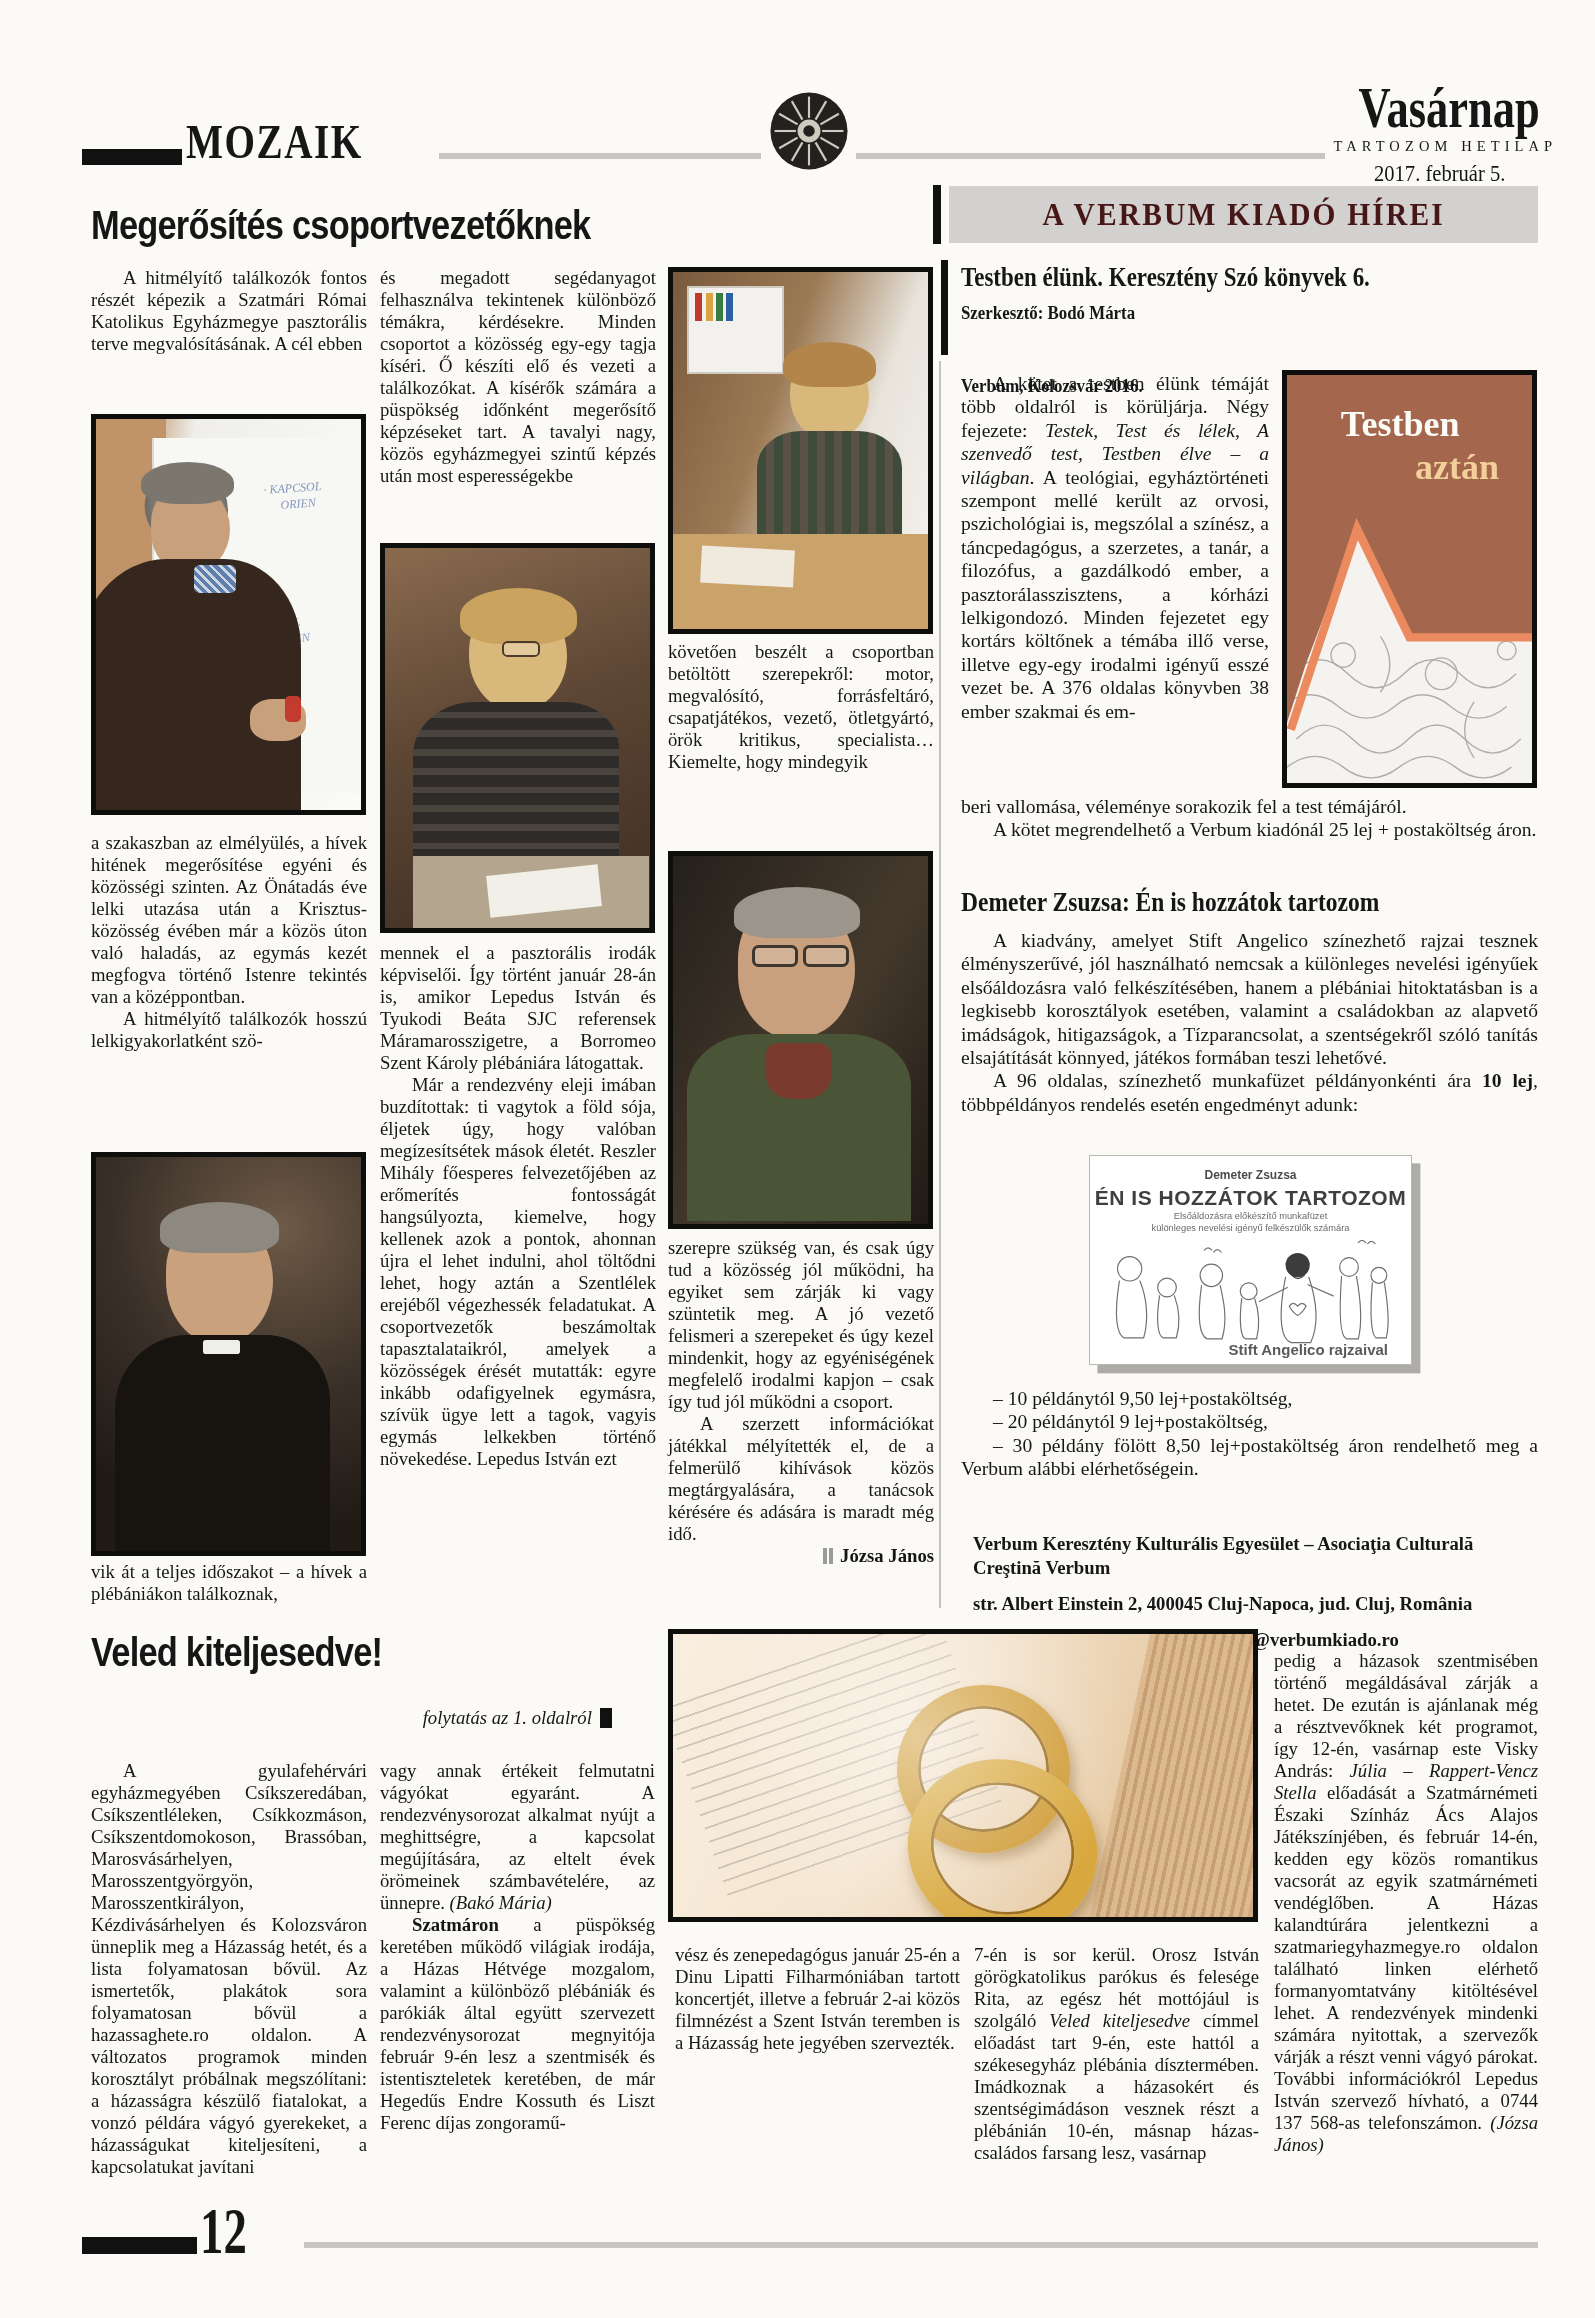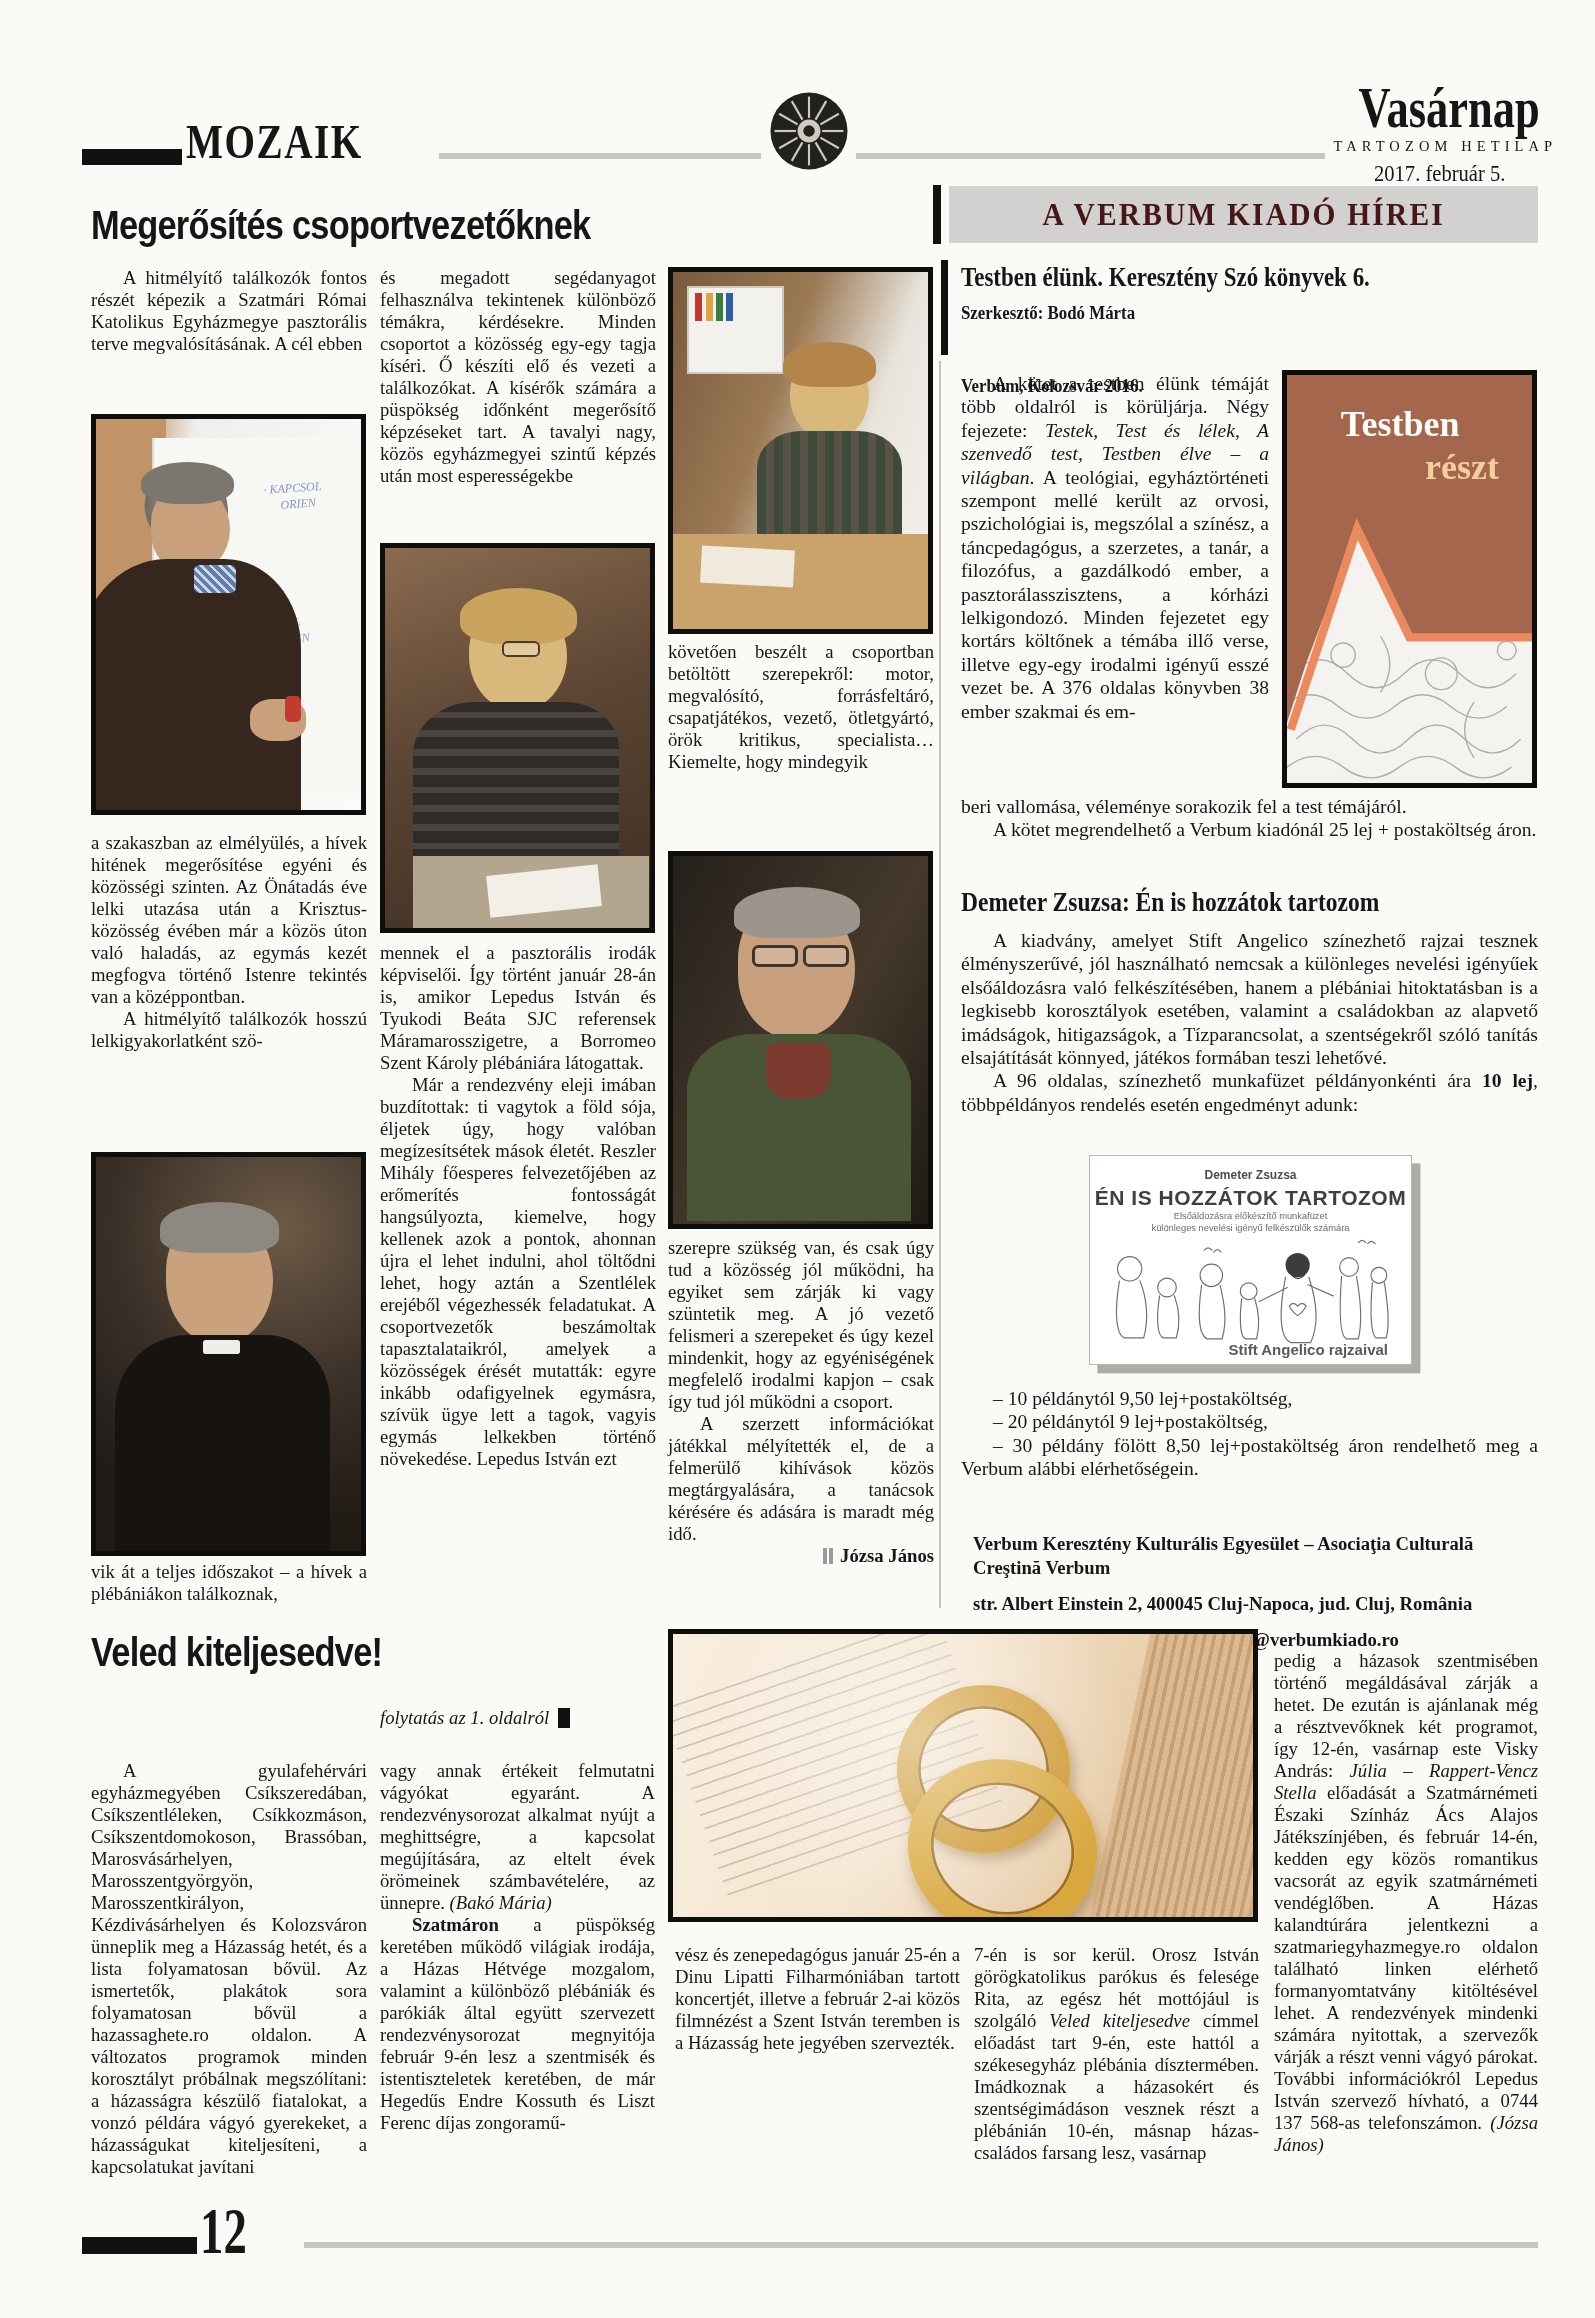--- a/index.html
+++ b/index.html
@@ -50,21 +50,21 @@
       font-weight:700;font-size:36px;}
   
   #card2{position:absolute;background:#fff;border:1.4px solid #b9b7b2;box-shadow:8.4px 8.4px 0 #aeaca8;
       overflow:hidden;font-family:"Liberation Sans","DejaVu Sans",sans-serif;color:#4c4c4c;}
   #card2 .a{margin-top:12px;text-align:center;font-weight:700;font-size:12px;}
   #card2 .t{text-align:center;font-weight:700;font-size:21px;letter-spacing:0.5px;color:#3f3f3f;margin-top:3.7px;}
   #card2 .s{text-align:center;font-size:9.3px;line-height:12px;color:#6a6a6a;}
   #card2 .c{position:absolute;right:23px;bottom:6.5px;font-weight:700;font-size:15px;color:#5a5a5a;}
 
   
-  .cont-line{font-style:italic;font-size:18.7px;text-align:left;}
+  .cont-line{font-style:italic;font-size:18.7px;text-align:center;}
   .cont-sq{display:inline-block;width:12px;height:19.6px;background:#111;vertical-align:-3.7px;margin-left:8.4px;}
   .sig-line{text-align:right;font-weight:700;}
   .sig-bars{display:inline-block;width:9.3px;height:16px;vertical-align:-1.9px;margin-right:7.5px;
       background:linear-gradient(90deg,#9a9a9a 0 3.7px,#fbfaf7 3.7px 5.6px,#9a9a9a 5.6px 9.3px);}
 
   
   #page-num{font-weight:700;font-size:65px;line-height:1;}
 
   
   .ring{position:absolute;border-radius:50%;}
@@ -247,21 +247,21 @@
         <circle cx="120" cy="600" r="26"></circle>
           <circle cx="330" cy="640" r="34"></circle>
           <circle cx="470" cy="590" r="20"></circle>
         <path d="M200,560 q40,60 0,120"></path>
           <path d="M400,700 q-40,60 0,120"></path>
       </g>
       <polygon points="0,0 524,0 524,562 262,562 150,330 40,620 0,745" fill="#a4674e"></polygon>
       <polyline points="8,760 150,330 262,562 524,562" stroke="#ec8a5f" stroke-width="18" fill="none"></polyline>
     </svg>
     <div class="t1">Testben</div>
-    <div class="t2">részt</div>
+    <div class="t2">aztán</div>
   </div>
 
   <div class="abs vbody" style="left:961px;top:795px;width:577px;">
     <p>beri vallomása, véleménye sorakozik fel a test témájáról.</p>
     <p class="ind">A kötet megrendelhető a Verbum kiadónál 25 lej + postaköltség áron.</p>
   </div>
 
   <div class="abs vtitle" style="left:961px;top:887px;">
     <span class="cx" style="transform:scaleX(.84);">Demeter Zsuzsa: Én is hozzátok tartozom</span>
   </div>

